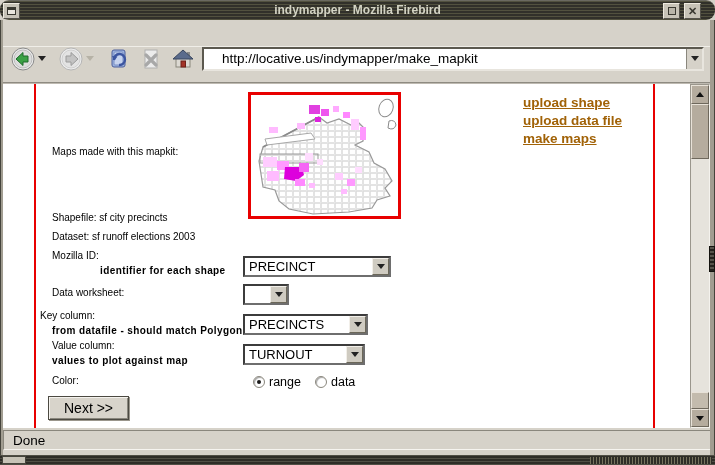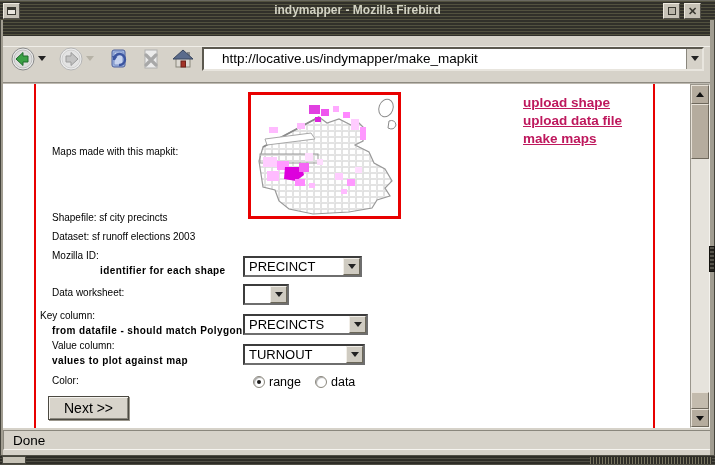--- a/index.html
+++ b/index.html
@@ -4,23 +4,24 @@
 <style>
   * { margin:0; padding:0; box-sizing:border-box; }
   html,body { background:#555; }
   .window {
     position:relative; width:715px; height:465px;
     background:#d6d2c9; overflow:hidden;
     font-family:"Liberation Sans", sans-serif; color:#000;
   }
   
   .titlebar {
-    position:absolute; left:0; top:0; width:715px; height:36px;
+    position:absolute; left:0; top:0; width:715px; height:20px;
     background:repeating-linear-gradient(180deg,#52513f 0 1px,#31302a 1px 3px);
     border-top:1px solid #6a6960;
+    border-radius:9px;
   }
   .title-text {
     position:absolute; left:0; right:0; top:0; height:20px;
     text-align:center; line-height:19px;
     font-size:12px; font-weight:bold; color:#d3d3c4;
   }
   .tb-btn {
     position:absolute; top:2px; width:17px; height:16px;
     background:#c7c3b7; border:1px solid; border-color:#efebe0 #55534b #55534b #efebe0;
     display:flex; align-items:center; justify-content:center;
@@ -98,21 +99,21 @@
   }
   .red-line { position:absolute; top:0; bottom:0; width:2px; background:#e80000; }
   .page-label { position:absolute; font-size:10px; white-space:nowrap; }
   .sub-label { position:absolute; font-size:10px; font-weight:bold; letter-spacing:0.4px; white-space:nowrap; }
   .map-box {
     position:absolute; left:245px; top:8px; width:153px; height:127px;
     border:3px solid #e80000; background:#fff;
   }
   .links { position:absolute; left:520px; top:10px; }
   .links a {
-    display:block; color:#be185d; font-weight:bold; font-size:13.5px;
+    display:block; color:#a16207; font-weight:bold; font-size:13.5px;
     text-decoration:underline; line-height:18px; cursor:pointer;
   }
   .select {
     position:absolute; height:21px; background:#fff;
     border:2px solid; border-color:#3c3c3c #6e6e6e #6e6e6e #3c3c3c;
     display:flex; align-items:stretch; font-size:13px;
   }
   .select-value { flex:1; padding:1px 2px 0 4px; overflow:hidden; white-space:nowrap; }
   .select-btn {
     width:17px; background:#cfcbc1; border:1px solid;
@@ -274,21 +275,21 @@
       <a>upload shape</a>
       <a>upload data file</a>
       <a>make maps</a>
     </div>
 
     <div class="page-label" style="left:49px; top:128px;">Shapefile: sf city precincts</div>
     <div class="page-label" style="left:49px; top:147px;">Dataset: sf runoff elections 2003</div>
 
     <div class="page-label" style="left:49px; top:166px;">Mozilla ID:</div>
     <div class="sub-label" style="left:49px; top:181px;margin-left:48px;">identifier for each shape</div>
-    <div class="select" style="left:240px; top:172px; width:119px;">
+    <div class="select" style="left:240px; top:172px; width:148px;">
       <div class="select-value">PRECINCT</div>
       <div class="select-btn">
           <div class="tri-down"></div>
         </div>
     </div>
 
     <div class="page-label" style="left:49px; top:203px;">Data worksheet:</div>
     <div class="select" style="left:240px; top:200px; width:46px;">
       <div class="select-value"></div>
       <div class="select-btn">

